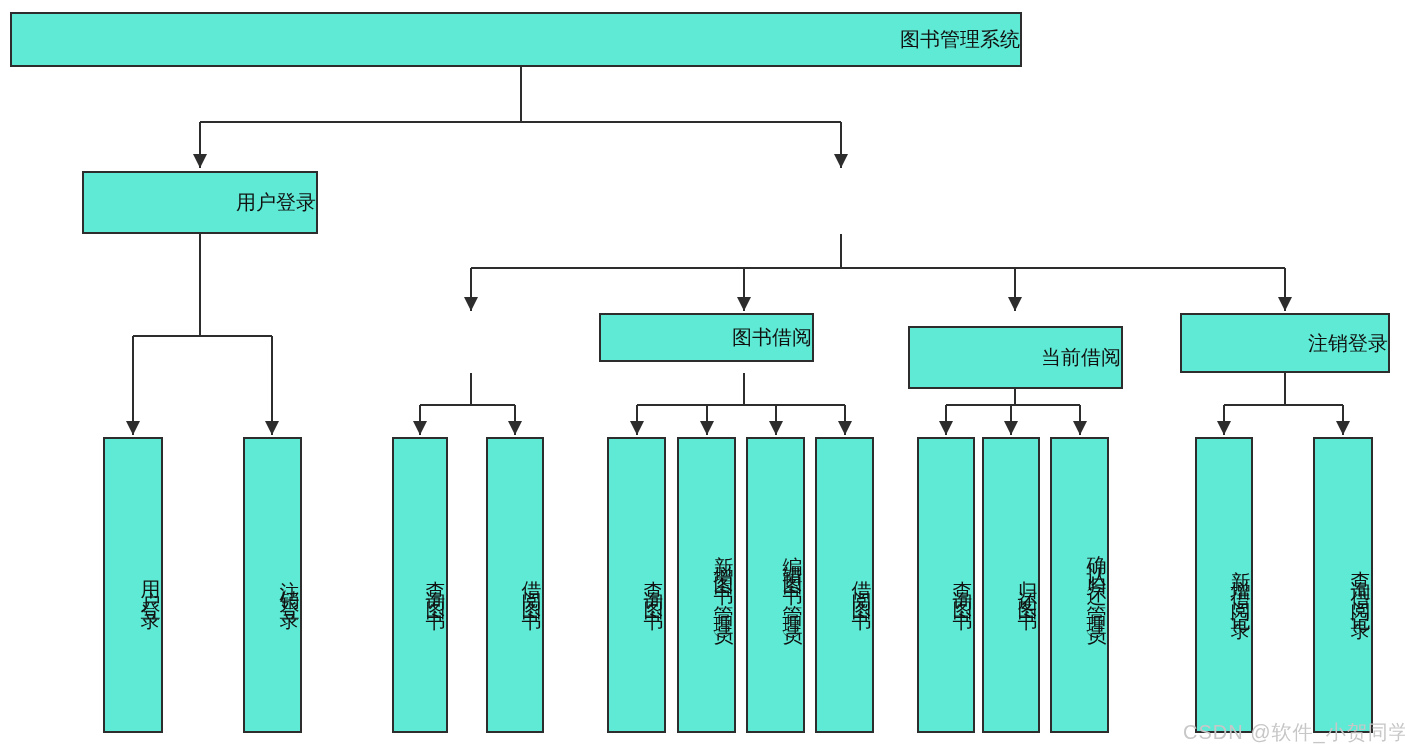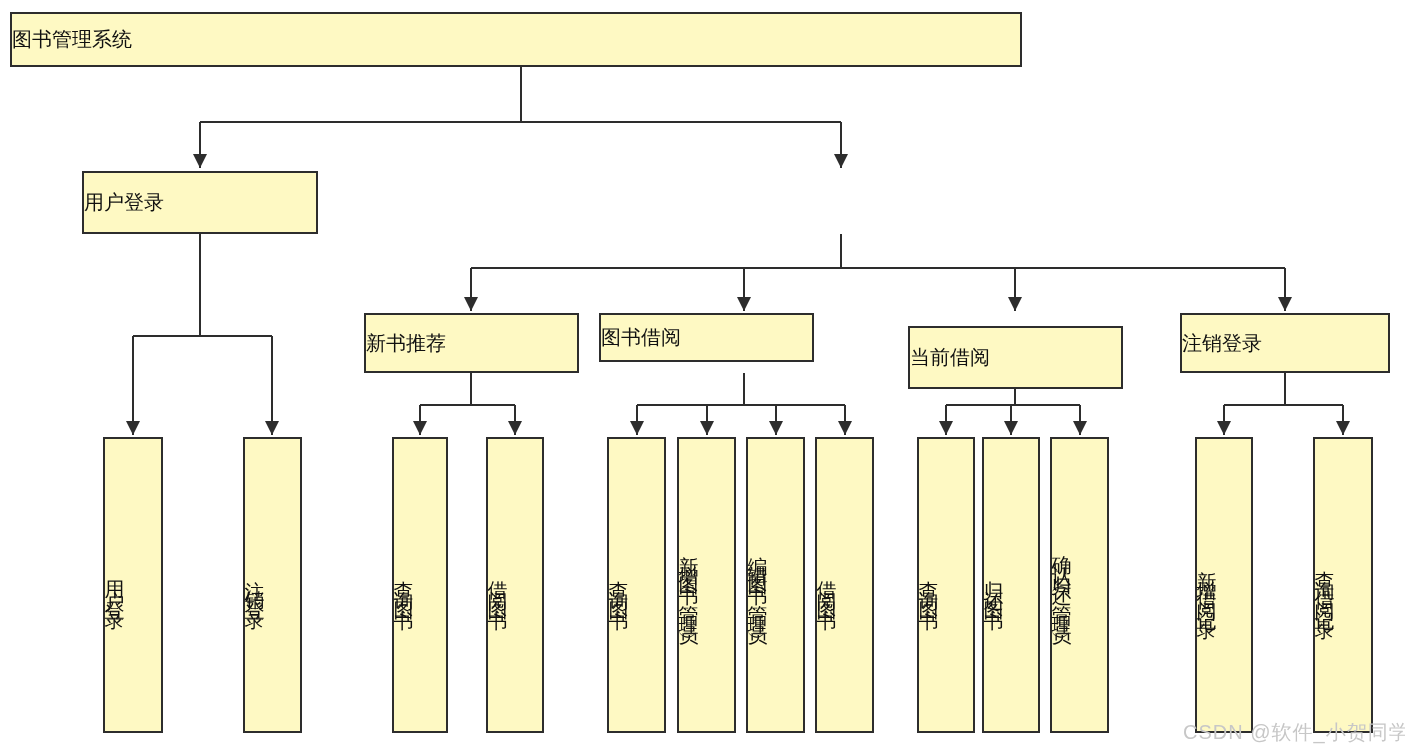--- a/index.html
+++ b/index.html
@@ -10,25 +10,25 @@
     background: #ffffff;
     overflow: hidden;
     font-family: "Liberation Sans", sans-serif;
     color: #111111;
   }
   .wires { position: absolute; left: 0; top: 0; z-index: 1; }
   .wire { stroke: #2d2d2d; stroke-width: 2; fill: none; }
   .box {
     position: absolute;
     box-sizing: border-box;
-    background: #fef9c3;
+    background: #5eead4;
     border: 2px solid #2d2d2d;
     display: flex;
     align-items: center;
-    justify-content: flex-start;
+    justify-content: flex-end;
     font-size: 20px;
     z-index: 2;
     white-space: nowrap;
   }
   .vbox span {
     writing-mode: vertical-rl;
     text-orientation: mixed;
     letter-spacing: 10px;
     line-height: 1;
     white-space: nowrap;
@@ -92,23 +92,20 @@
   </svg>
 
   <div class="box" style="left:10px; top:12px; width:1012px; height:55px">
     <span>图书管理系统</span>
   </div>
 
   <div class="box" style="left:82px; top:171px; width:236px; height:63px">
     <span>用户登录</span>
   </div>
 
-  <div class="box" style="left:364px; top:313px; width:215px; height:60px">
-    <span>新书推荐</span>
-  </div>
   <div class="box" style="left:599px; top:313px; width:215px; height:49px">
     <span>图书借阅</span>
   </div>
   <div class="box" style="left:908px; top:326px; width:215px; height:63px">
     <span>当前借阅</span>
   </div>
   <div class="box" style="left:1180px; top:313px; width:210px; height:60px">
     <span>注销登录</span>
   </div>
 

